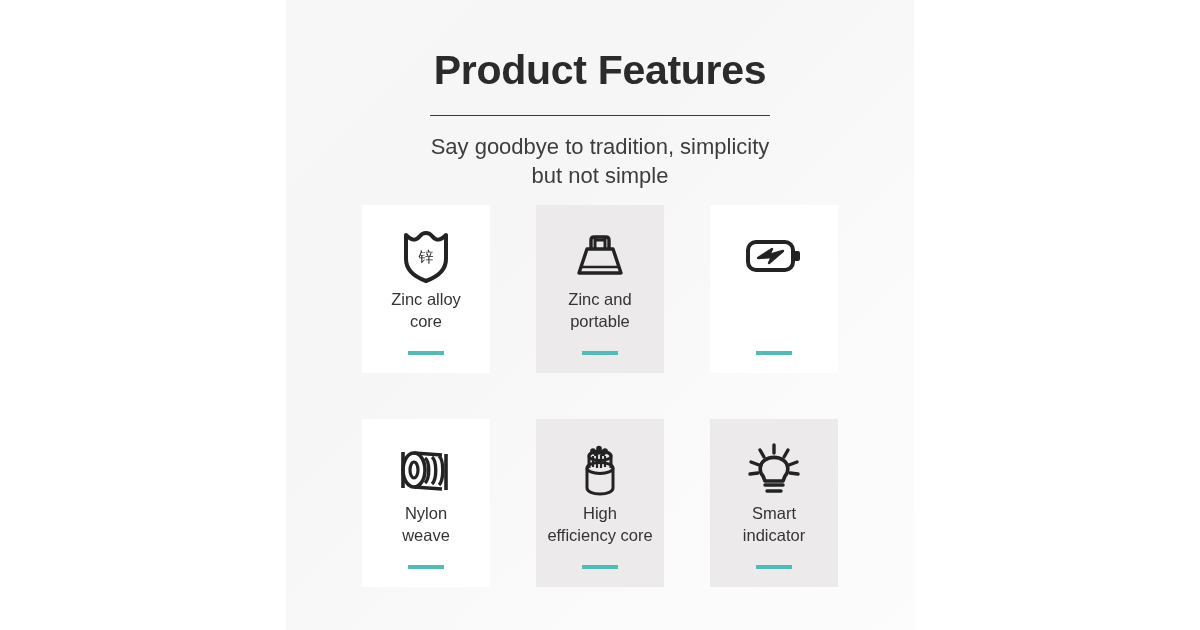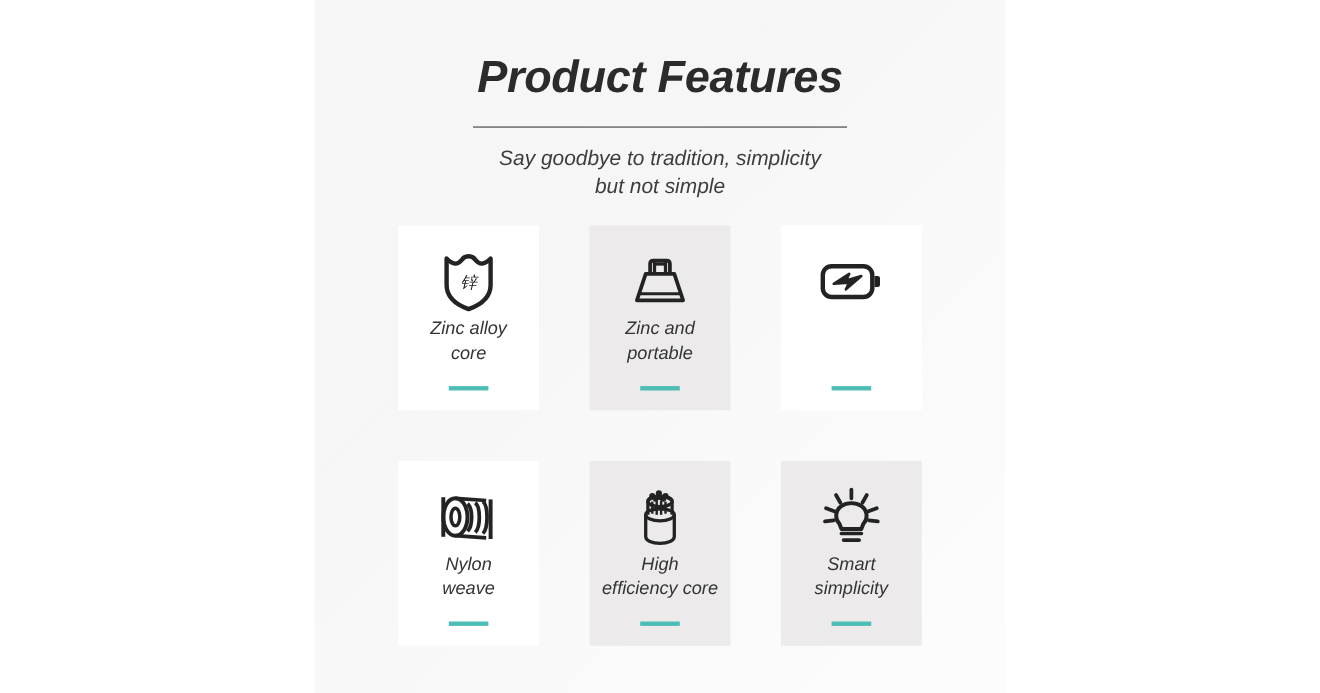--- a/index.html
+++ b/index.html
@@ -21,21 +21,20 @@
 
   
   #panel {
     position: absolute;
     left: 286px;
     top: 0;
     width: 628px;
     height: 630px;
     background:
       linear-gradient(135deg, #f7f7f8 0%, #f6f6f7 35%, #fafafa 70%, #fcfcfc 100%);
-    font-style: italic;
   }
 
   
   .header {
     position: absolute;
     left: 0;
     top: 0;
     width: 628px;
     text-align: center;
   }
@@ -51,21 +50,21 @@
 
   .title-rule {
     width: 340px;
     height: 1px;
     margin: 22px auto 0 auto;
     background: #3a3a3a;
   }
 
   .page-subtitle {
     margin-top: 17px;
-    font-size: 19px;
+    font-size: 22px;
     line-height: 1.3;
     color: #3d3d3d;
     font-weight: normal;
   }
 
   
   .grid {
     position: absolute;
     left: 0;
     top: 205px;
@@ -261,21 +260,21 @@
               <line x1="51" y1="31" x2="43" y2="30" stroke="#232323" stroke-width="3.4" stroke-linecap="round"></line>
 
               <path d="M16 33 C12 29 12 21 18 17 C23 13.5 31 13.5 36 17
                        C42 21 42 29 38 33 L36 38 L18 38 Z" fill="none" stroke="#232323" stroke-width="3.6" stroke-linejoin="round"></path>
               <line x1="18" y1="42" x2="36" y2="42" stroke="#232323" stroke-width="3.4" stroke-linecap="round"></line>
               <line x1="20" y1="48" x2="34" y2="48" stroke="#232323" stroke-width="3.4" stroke-linecap="round"></line>
             </svg>
           </div>
           <div class="card-label">
             <div>Smart</div>
-            <div>simplicity</div>
+            <div>indicator</div>
           </div>
           <div class="card-accent"></div>
         </div>
 
       </div>
     </div>
   </div>
 </div>
 
 </body></html>

